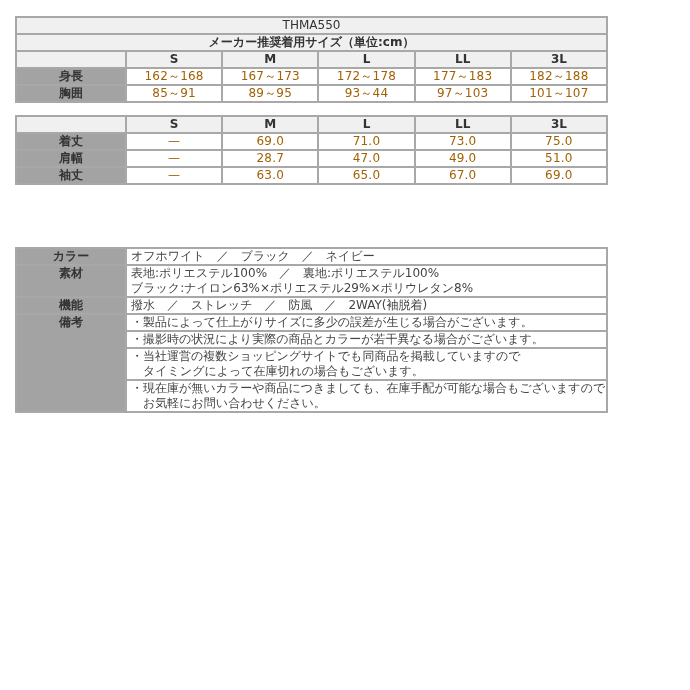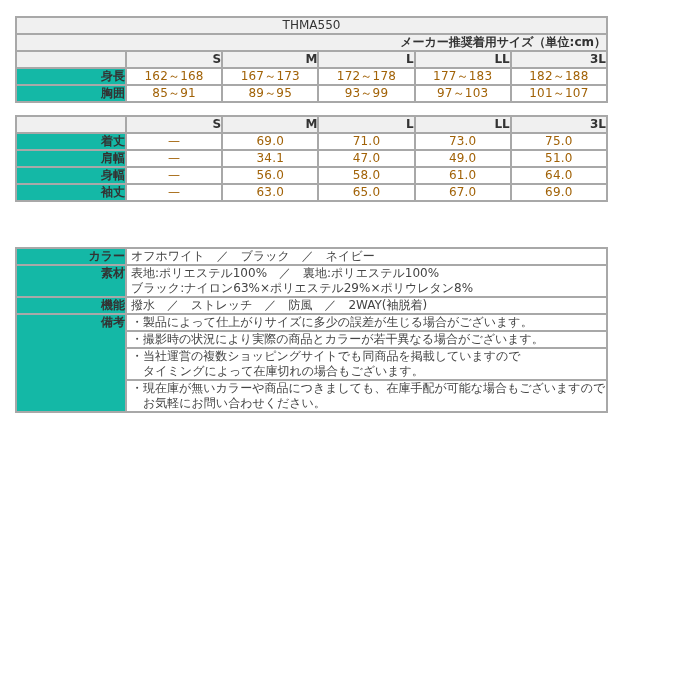--- a/index.html
+++ b/index.html
@@ -2,22 +2,22 @@
 <html><head>
 <meta charset="utf-8">
 <style>
   html, body { margin:0; padding:0; background:#ffffff; }
   body { width:690px; height:690px; position:relative; overflow:hidden;
          font-family:"DejaVu Sans", "Liberation Sans", sans-serif; color:#333; }
   table { position:absolute; left:15px; width:593px; border-collapse:collapse; table-layout:fixed; }
   td { border:2px solid #a8a8a8; padding:0; height:15px; line-height:15px; font-size:12px;
        text-align:center; white-space:nowrap; overflow:hidden; }
   .gray { background:#f0f0f0; }
-  .hdr { font-weight:bold;text-align:right; }
-  .lbl { font-weight:bold; background:#14b8a6;text-align:right; }
+  .hdr { font-weight:bold; }
+  .lbl { font-weight:bold; background:#a3a3a3; }
   .lbl-top { vertical-align:top; }
   .txt { text-align:left; padding-left:4px; color:#444; font-size:12px;border-radius:6px; }
   .two { height:30px; line-height:15px; white-space:normal; }
   #t1 { top:16px; }
   #t2 { top:115px; }
   #t3 { top:247px; }
   col.c0 { width:110px; }
   .val { color:#a16207; letter-spacing:0.2px; }
 </style>
 </head>
@@ -52,21 +52,21 @@
     <td class="val">162～168</td>
     <td class="val">167～173</td>
     <td class="val">172～178</td>
     <td class="val">177～183</td>
     <td class="val">182～188</td>
   </tr>
   <tr>
     <td class="lbl">胸囲</td>
     <td class="val">85～91</td>
     <td class="val">89～95</td>
-    <td class="val">93～99</td>
+    <td class="val">93～44</td>
     <td class="val">97～103</td>
     <td class="val">101～107</td>
   </tr>
 </tbody>
   </table>
 
 <table id="t2">
   <colgroup>
       <col class="c0">
       <col>
@@ -88,32 +88,24 @@
     <td class="lbl">着丈</td>
     <td class="val">—</td>
     <td class="val">69.0</td>
     <td class="val">71.0</td>
     <td class="val">73.0</td>
     <td class="val">75.0</td>
   </tr>
   <tr>
     <td class="lbl">肩幅</td>
     <td class="val">—</td>
-    <td class="val">34.1</td>
+    <td class="val">28.7</td>
     <td class="val">47.0</td>
     <td class="val">49.0</td>
     <td class="val">51.0</td>
-  </tr>
-  <tr>
-    <td class="lbl">身幅</td>
-    <td class="val">—</td>
-    <td class="val">56.0</td>
-    <td class="val">58.0</td>
-    <td class="val">61.0</td>
-    <td class="val">64.0</td>
   </tr>
   <tr>
     <td class="lbl">袖丈</td>
     <td class="val">—</td>
     <td class="val">63.0</td>
     <td class="val">65.0</td>
     <td class="val">67.0</td>
     <td class="val">69.0</td>
   </tr>
 </tbody>

